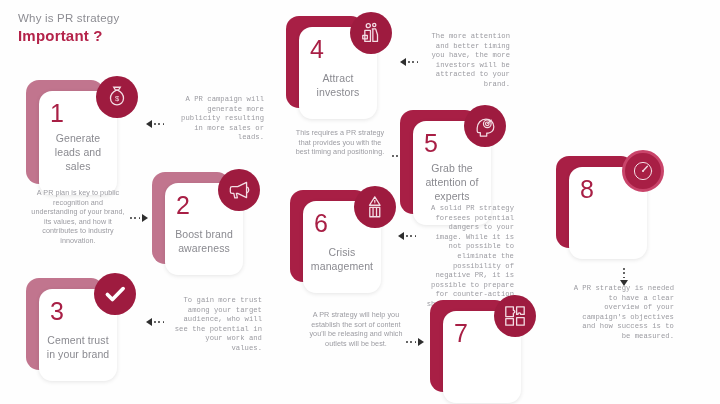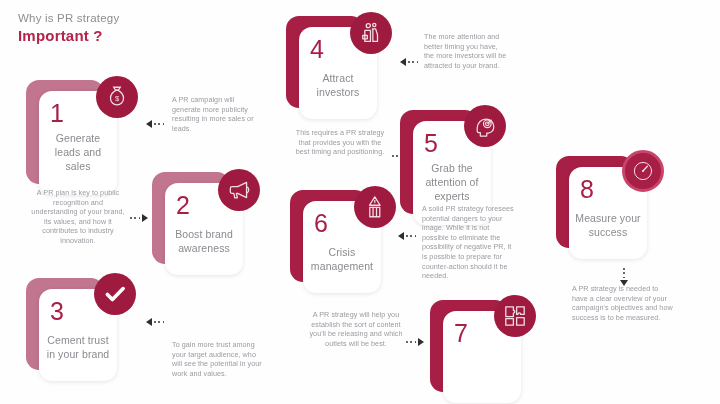--- a/index.html
+++ b/index.html
@@ -61,21 +61,21 @@
   .card-group.tall .card-face { height: 104px; }
   .card-group.tall .card-label { top: 40px; }
 
   
   .note {
     position: absolute;
     font-size: 7.2px; color: #9b9ba1; line-height: 9.6px;
     letter-spacing: .05px;
   }
   .note.r { text-align: center; }
-  .note.l { text-align: left; }
+  .note.l { text-align: right; font-family: Liberation Mono, monospace; }
 
   
   .arrow { position: absolute; display: flex; align-items: center; height: 8px; }
   .dots { display: flex; align-items: center; gap: 2.5px; }
   .dots i { width: 1.8px; height: 1.8px; background: #3a3a3a; border-radius: 50%; display: block; }
   .tri { width: 0; height: 0; }
   .tri.right { border-left: 6px solid #2e2e2e; border-top: 4px solid transparent; border-bottom: 4px solid transparent; margin-left: 2px; }
   .tri.left  { border-right: 6px solid #2e2e2e; border-top: 4px solid transparent; border-bottom: 4px solid transparent; margin-right: 2px; }
   .arrow.down { flex-direction: column; height: auto; }
   .arrow.down .dots { flex-direction: column; gap: 2.5px; }
@@ -154,21 +154,21 @@
   </div>
 
   <div class="arrow" style="left:146px; top:318px;">
     <div class="tri left"></div>
     <div class="dots">
         <i></i>
         <i></i>
         <i></i>
       </div>
   </div>
-  <div class="note l" style="left:172px; top:296px; width:90px;margin-top:44px;">To gain more trust among your target audience, who will see the potential in your work and values.</div>
+  <div class="note l" style="left:172px; top:296px; width:90px;">To gain more trust among your target audience, who will see the potential in your work and values.</div>
 
   <div class="card-group" style="left:286px; top:16px;">
     <div class="card-shadow dark"></div>
     <div class="card-face">
       <div class="card-num">4</div>
       <div class="card-label">Attract investors</div>
     </div>
     <div class="card-icon" style="left:64px; top:-4px;">
       <svg width="26" height="26" viewBox="0 0 24 24" fill="none" stroke="#f3dde4" stroke-width="1.2" stroke-linejoin="round">
         <circle cx="9.5" cy="5.2" r="1.9"></circle>
@@ -264,21 +264,20 @@
         <path d="M3.5 14.5h7v6h-7z"></path>
         <path d="M13.5 13.5h7v7h-7z"></path>
       </svg>
     </div>
   </div>
 
   <div class="card-group" style="left:556px; top:156px;">
     <div class="card-shadow dark"></div>
     <div class="card-face">
       <div class="card-num">8</div>
-      <div class="card-label">Measure your success</div>
     </div>
     <div class="card-icon" style="left:66px; top:-6px; background:#a81f45; border:3px solid #c9446a;">
       <svg width="24" height="24" viewBox="0 0 24 24" fill="none" stroke="#f3dde4" stroke-width="1.3" stroke-linecap="round">
         <circle cx="12" cy="12" r="8.6" stroke-width="1"></circle>
         <path d="M12 12l4.4-4.8"></path>
         <circle cx="12" cy="12" r="1" fill="#f3dde4" stroke="none"></circle>
       </svg>
     </div>
   </div>
 

